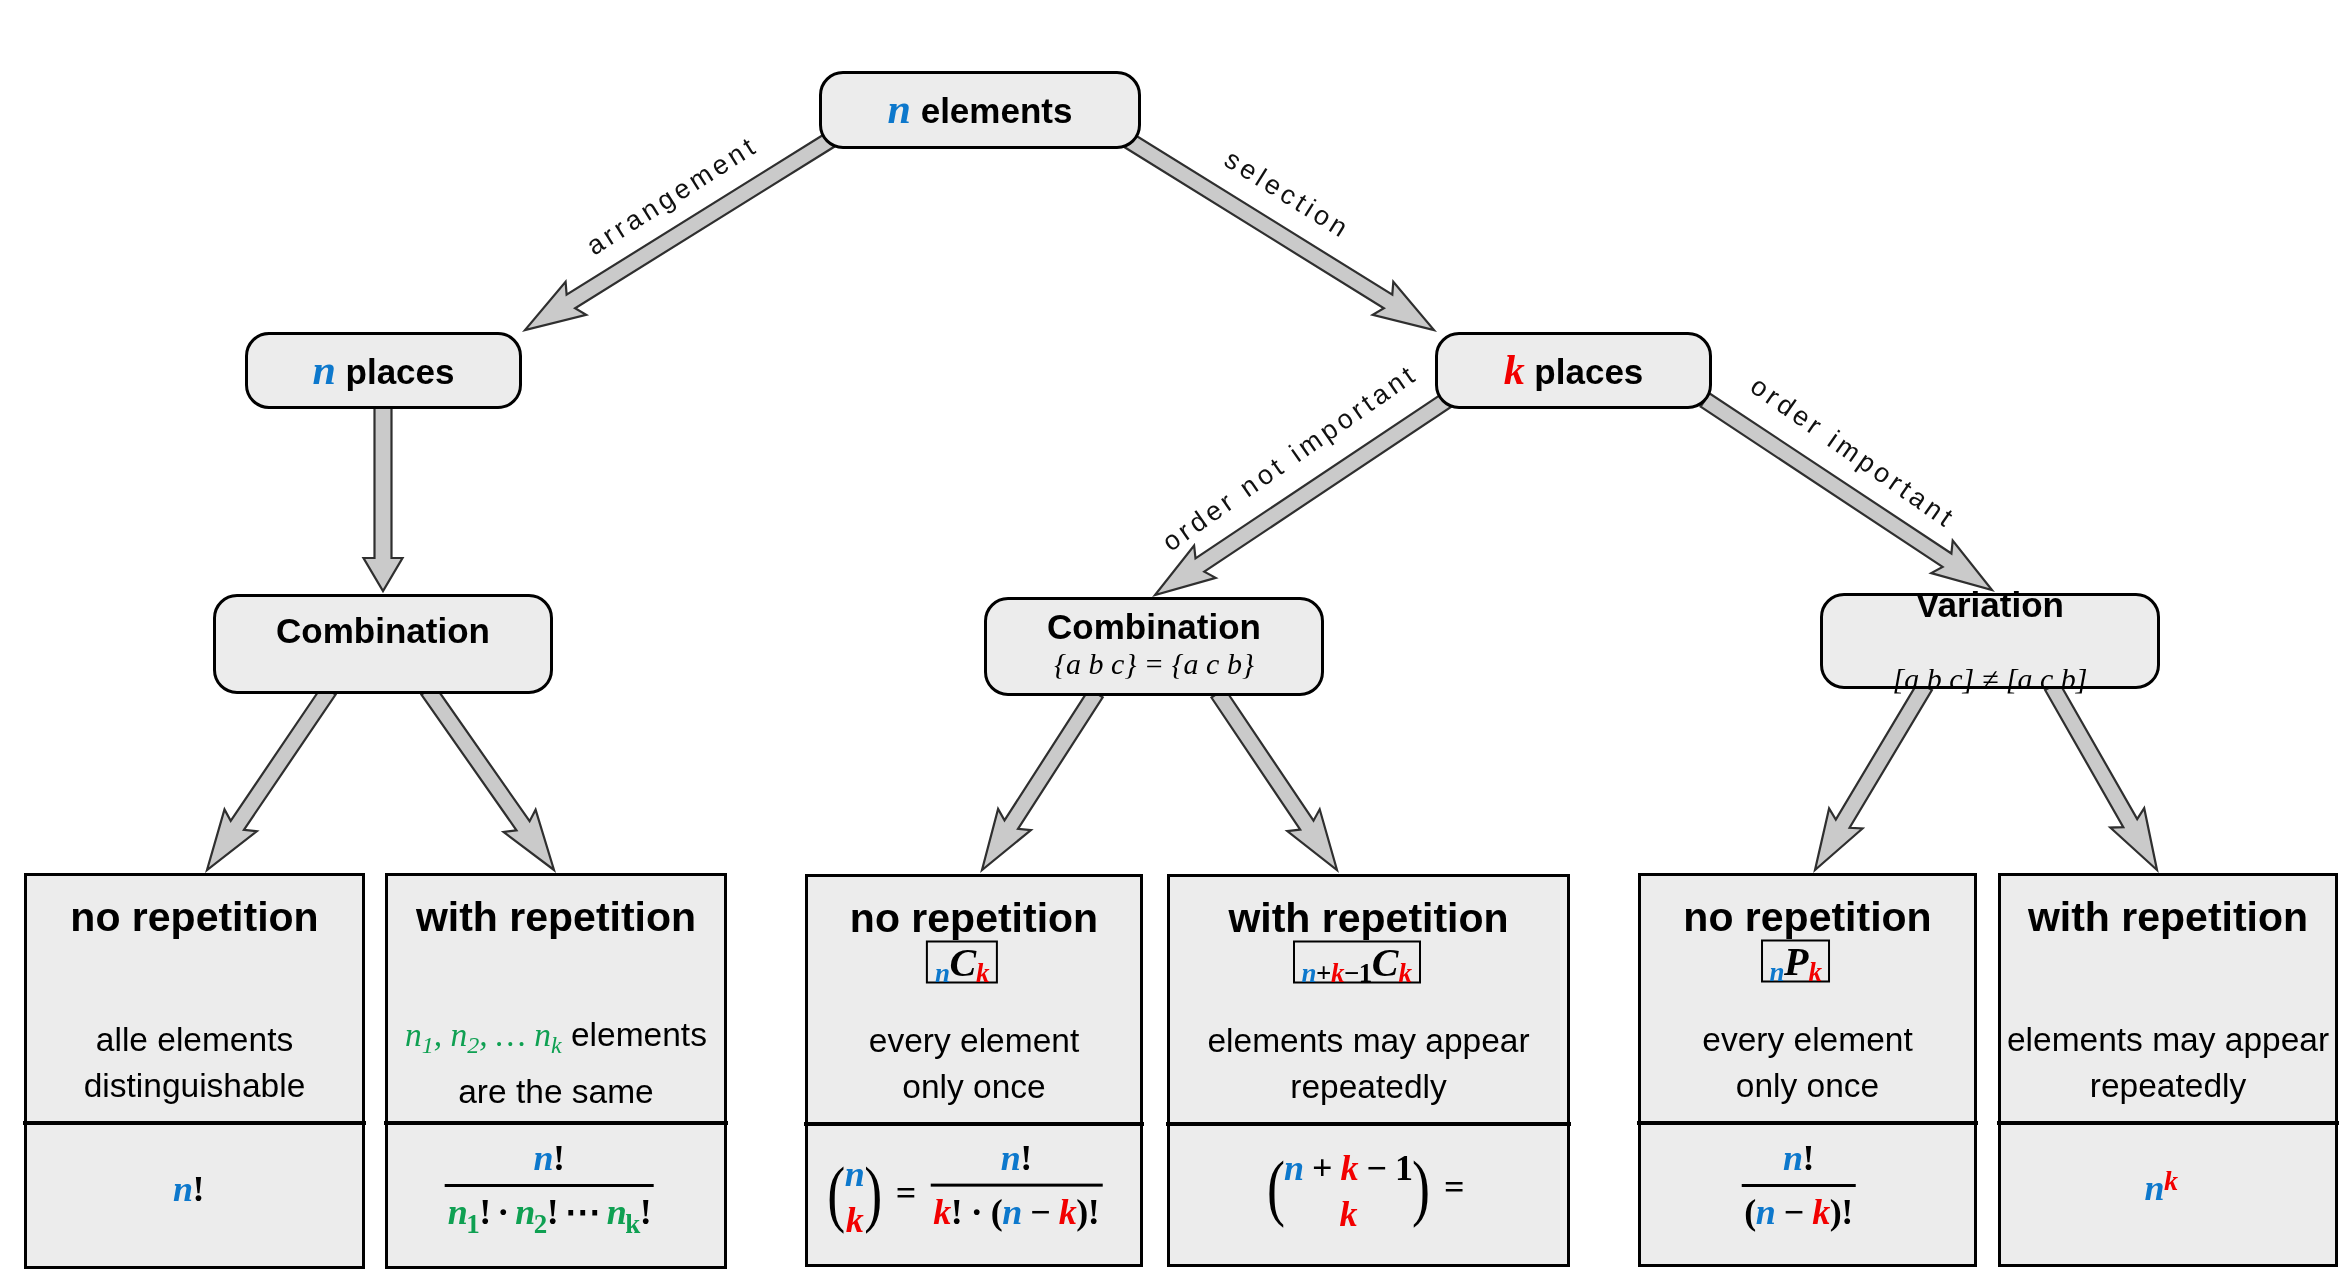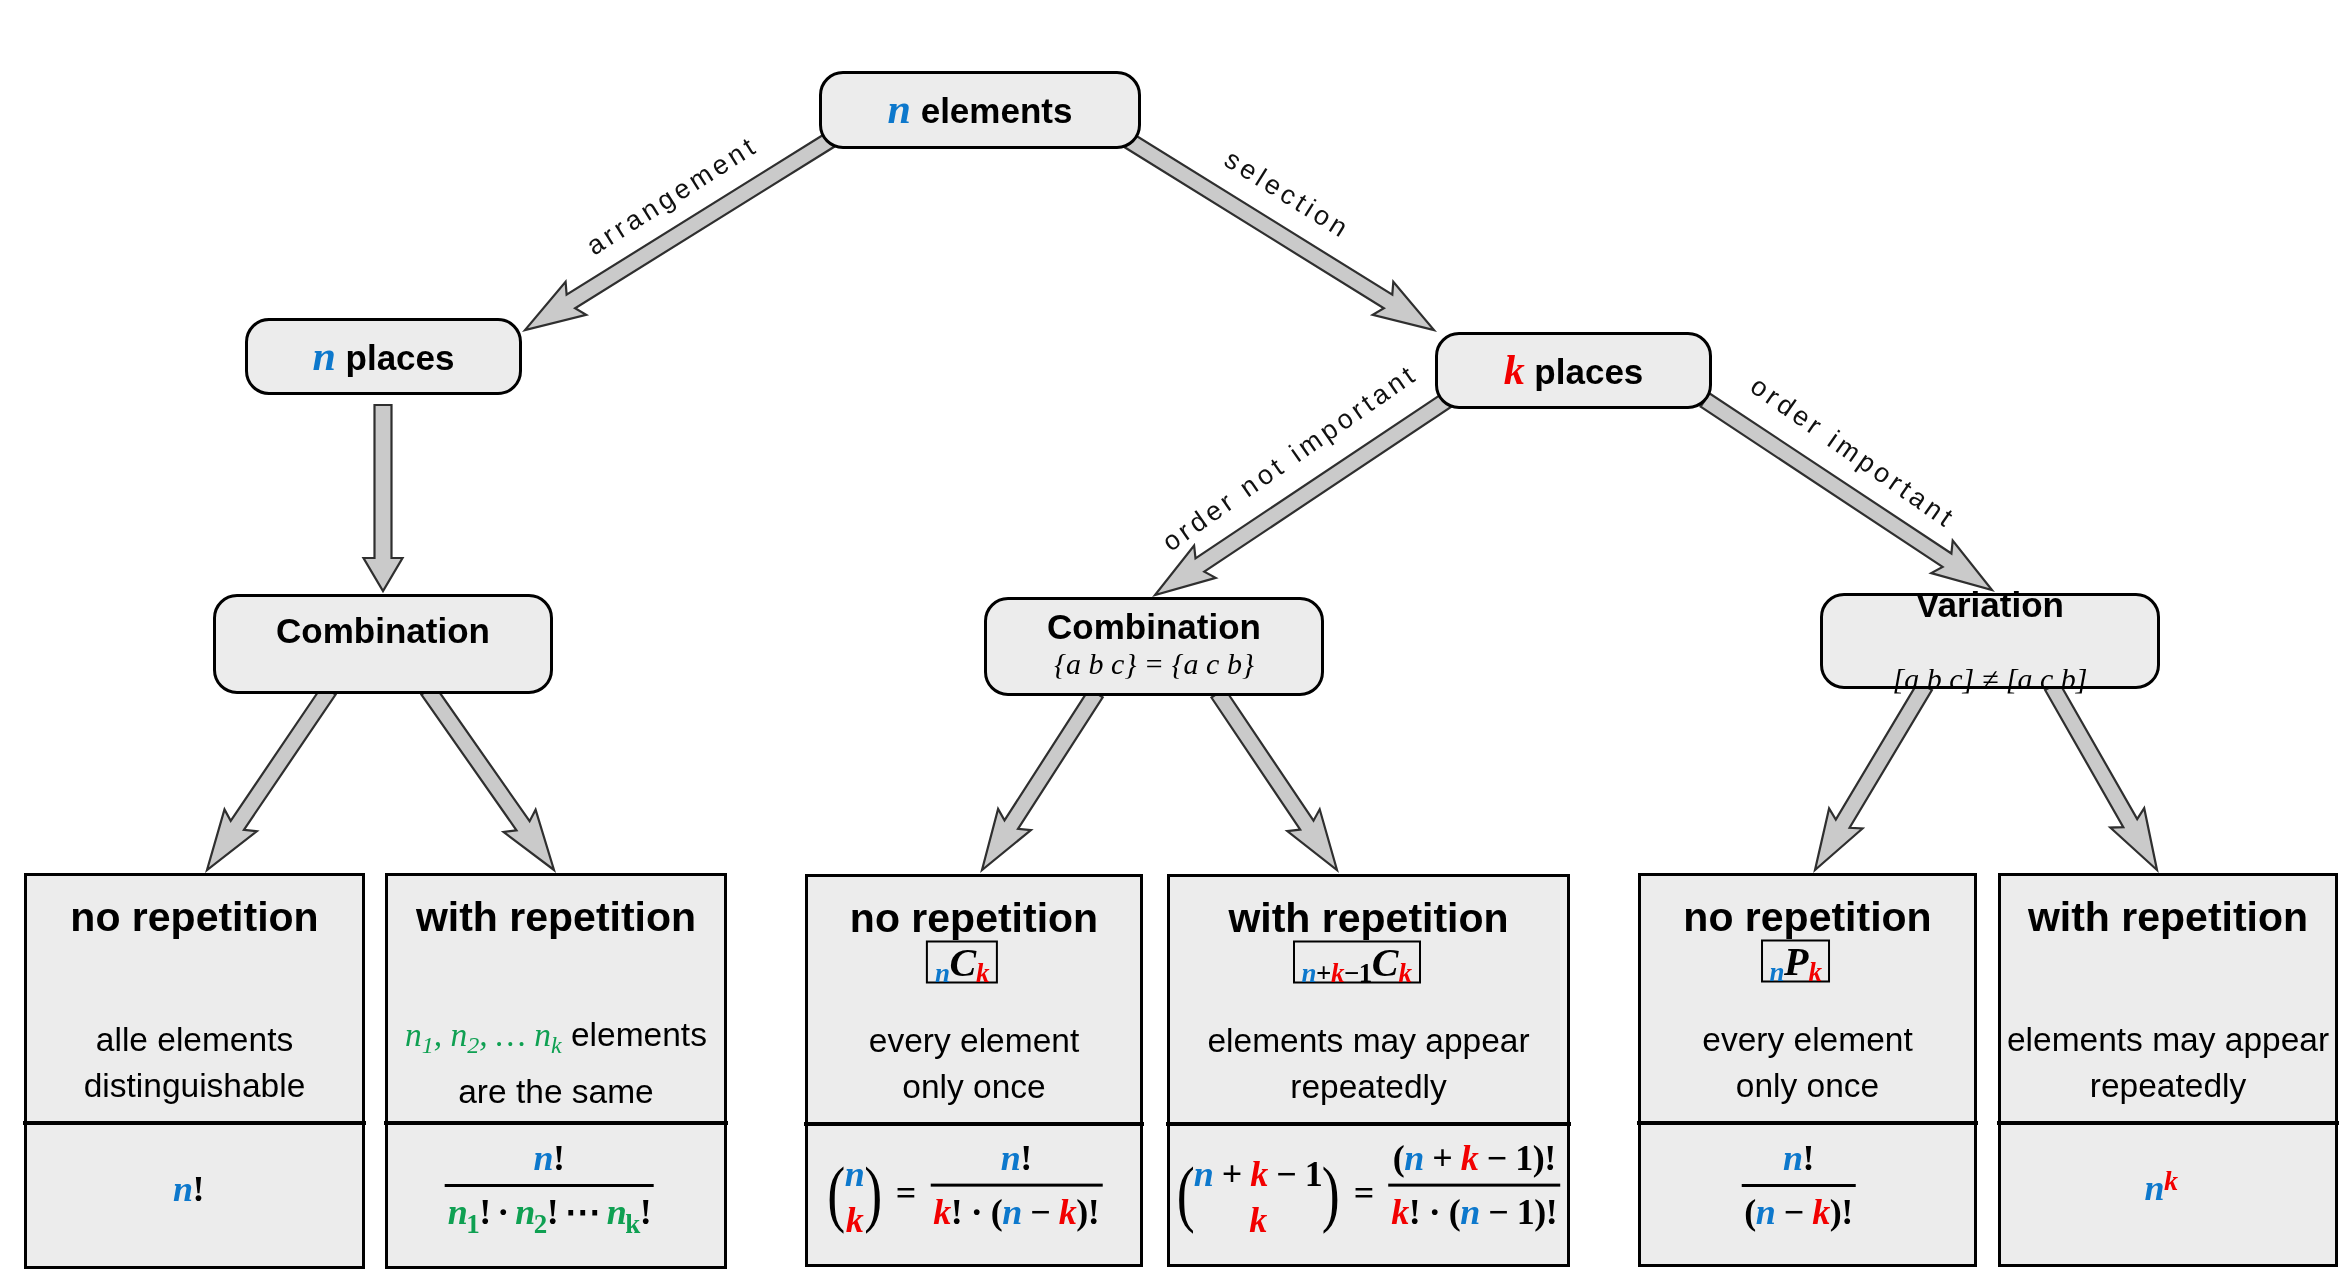--- a/index.html
+++ b/index.html
@@ -51,21 +51,21 @@
 <polygon points="2045.1,690.0 2123.3,827.1 2110.3,827.6 2157.0,870.0 2144.2,808.2 2137.2,819.1 2058.9,682.0"></polygon>
 <text class="lbl" x="677" y="203" transform="rotate(-32.5 677 203)" text-anchor="middle">arrangement</text>
 <text class="lbl" x="1283" y="202" transform="rotate(32 1283 202)" text-anchor="middle">selection</text>
 <text class="lbl" x="1295" y="465" transform="rotate(-35 1295 465)" text-anchor="middle">order not important</text>
 <text class="lbl" x="1848" y="460" transform="rotate(35 1848 460)" text-anchor="middle">order important</text>
 </svg>
 
 <div class="node" style="left:819px;top:71px;width:322px;height:78px;">
   <div class="nt"><span class="mi blue" style="font-size:42px;">n</span> elements</div>
 </div>
-<div class="node" style="left:245px;top:318px;width:277px;height:77px;">
+<div class="node" style="left:245px;top:332px;width:277px;height:77px;">
   <div class="nt"><span class="mi blue" style="font-size:42px;">n</span> places</div>
 </div>
 <div class="node" style="left:1435px;top:332px;width:277px;height:77px;">
   <div class="nt"><span class="mi red" style="font-size:42px;">k</span> places</div>
 </div>
 <div class="node" style="left:213px;top:594px;width:340px;height:100px;padding-bottom:26px;">
   <div class="nt">Combination</div>
 </div>
 <div class="node" style="left:984px;top:597px;width:340px;height:99px;padding-bottom:4px;">
   <div class="nt">Combination</div>
@@ -105,21 +105,20 @@
 </div>
 
 <div class="bbox" style="left:1167px;top:874px;width:403px;height:393px;">
   <div class="row hdr" style="top:41px;">with repetition</div>
   <div class="row" style="top:85px;margin-left:-12px;"><span class="tag"><span class="sb blue">n</span><span class="sb up">+</span><span class="sb red">k</span><span class="sb up">−<span style="font-style:normal;">1</span></span>C<span class="sb red">k</span></span></div>
   <div class="row body" style="top:187px;">elements may appear<br>repeatedly</div>
   <div class="divider" style="top:245px;"></div>
   <div class="row formula" style="top:314px;">
     <span class="paren">(</span><span class="stack"><span class="mi blue">n</span> + <span class="mi red">k</span> − 1<br><span class="mi red">k</span></span><span class="paren">)</span>
     <span style="margin:0 6px;">=</span>
-    <span class="frac"><span class="num">(<span class="mi blue">n</span> + <span class="mi red">k</span> − 1)!</span><span class="den"><span class="mi red">k</span>! · (<span class="mi blue">n</span> − 1)!</span></span>
   </div>
 </div>
 
 <div class="bbox" style="left:1638px;top:873px;width:339px;height:394px;">
   <div class="row hdr" style="top:41px;">no repetition</div>
   <div class="row" style="top:85px;margin-left:-12px;"><span class="tag"><span class="sb blue">n</span>P<span class="sb red">k</span></span></div>
   <div class="row body" style="top:187px;">every element<br>only once</div>
   <div class="divider" style="top:245px;"></div>
   <div class="row formula" style="top:309px;margin-left:-9px;">
     <span class="frac"><span class="num"><span class="mi blue">n</span>!</span><span class="den">(<span class="mi blue">n</span> − <span class="mi red">k</span>)!</span></span>

